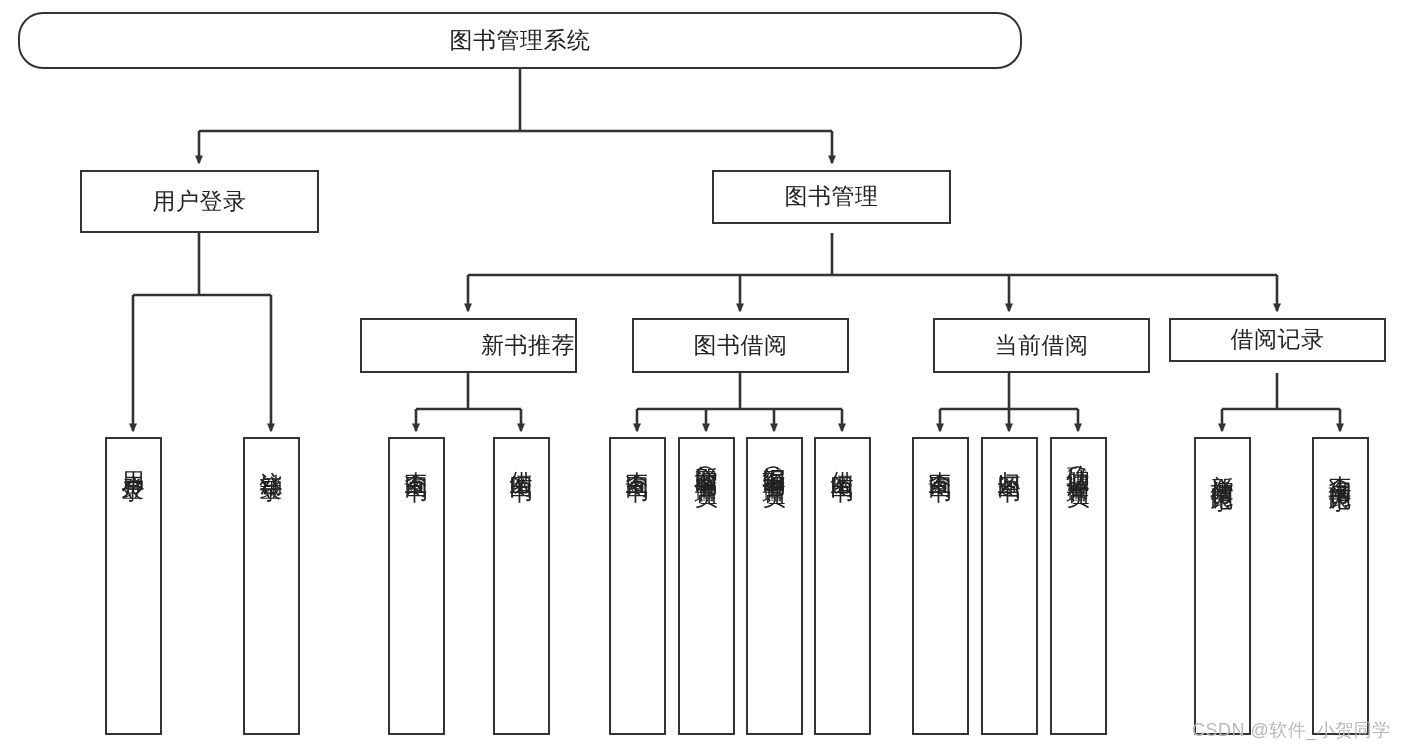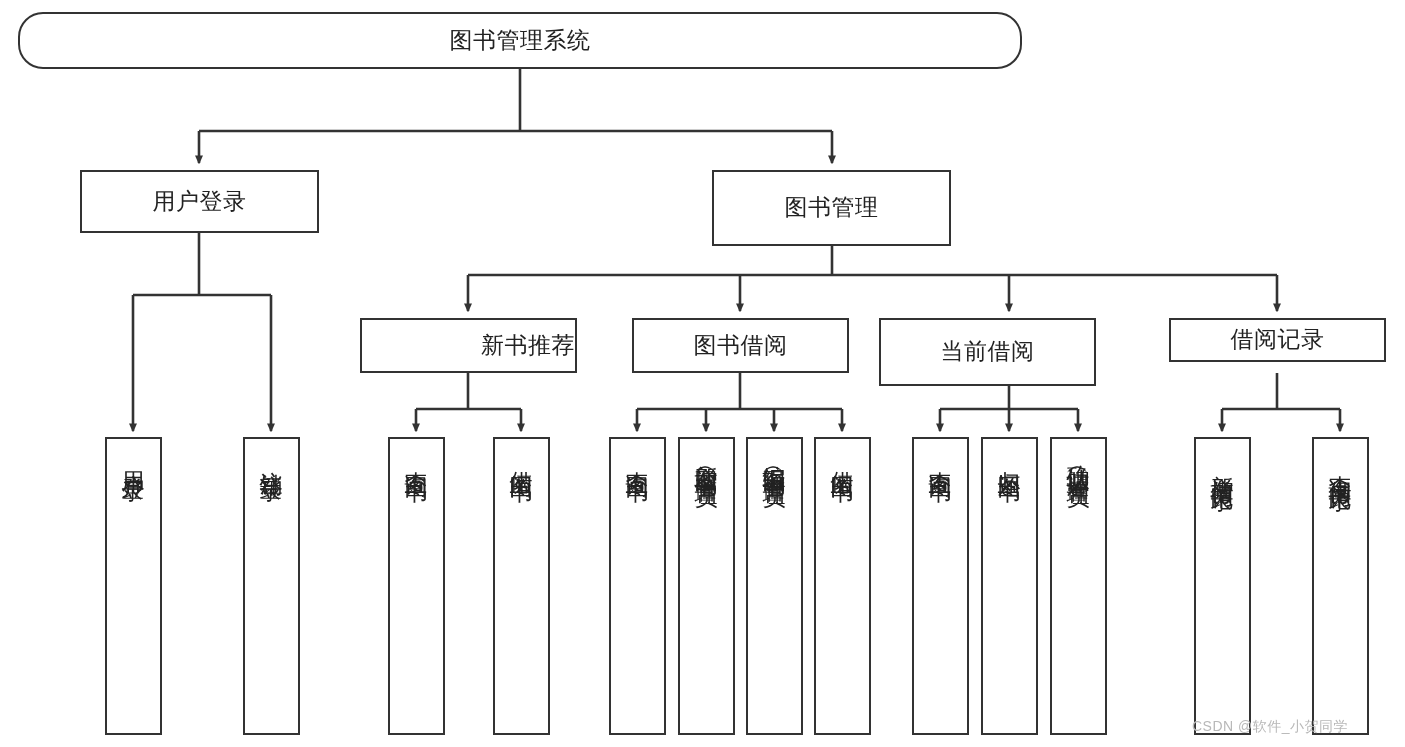--- a/index.html
+++ b/index.html
@@ -60,21 +60,21 @@
   .node.vert .node-label {
     writing-mode: vertical-rl;
     text-orientation: upright;
     font-size: 23px;
     line-height: 1.05;
     letter-spacing: 3px;
     white-space: nowrap;
   }
   .watermark {
     position: absolute;
-    font-size: 14px;
+    font-size: 18px;
     color: #b8b8b8;
     white-space: nowrap;
     letter-spacing: 0.5px;
   }
 </style>
 </head>
 <body>
 
 <div id="diagram-root">
 
@@ -128,31 +128,31 @@
     </g>
   </svg>
 
   <div class="node horiz root" style="left:18px; top:12px; width:1004px; height:57px;border-radius:25px;">
     <span class="node-label">图书管理系统</span>
   </div>
 
   <div class="node horiz" style="left:80px; top:170px; width:239px; height:63px;">
     <span class="node-label">用户登录</span>
   </div>
-  <div class="node horiz" style="left:712px; top:170px; width:239px; height:76px;">
+  <div class="node horiz" style="left:712px; top:170px; width:239px; height:54px;">
     <span class="node-label">图书管理</span>
   </div>
 
   <div class="node horiz" style="left:360px; top:318px; width:217px; height:55px;justify-content:flex-end;">
     <span class="node-label">新书推荐</span>
   </div>
   <div class="node horiz" style="left:632px; top:318px; width:217px; height:55px;">
     <span class="node-label">图书借阅</span>
   </div>
-  <div class="node horiz" style="left:879px; top:318px; width:217px; height:68px;">
+  <div class="node horiz" style="left:933px; top:318px; width:217px; height:55px;">
     <span class="node-label">当前借阅</span>
   </div>
   <div class="node horiz" style="left:1169px; top:318px; width:217px; height:44px;">
     <span class="node-label">借阅记录</span>
   </div>
 
   <div class="node vert" style="left:105px; top:437px; width:57px; height:298px;">
     <span class="node-label">用户登录</span>
   </div>
   <div class="node vert" style="left:243px; top:437px; width:57px; height:298px;">

